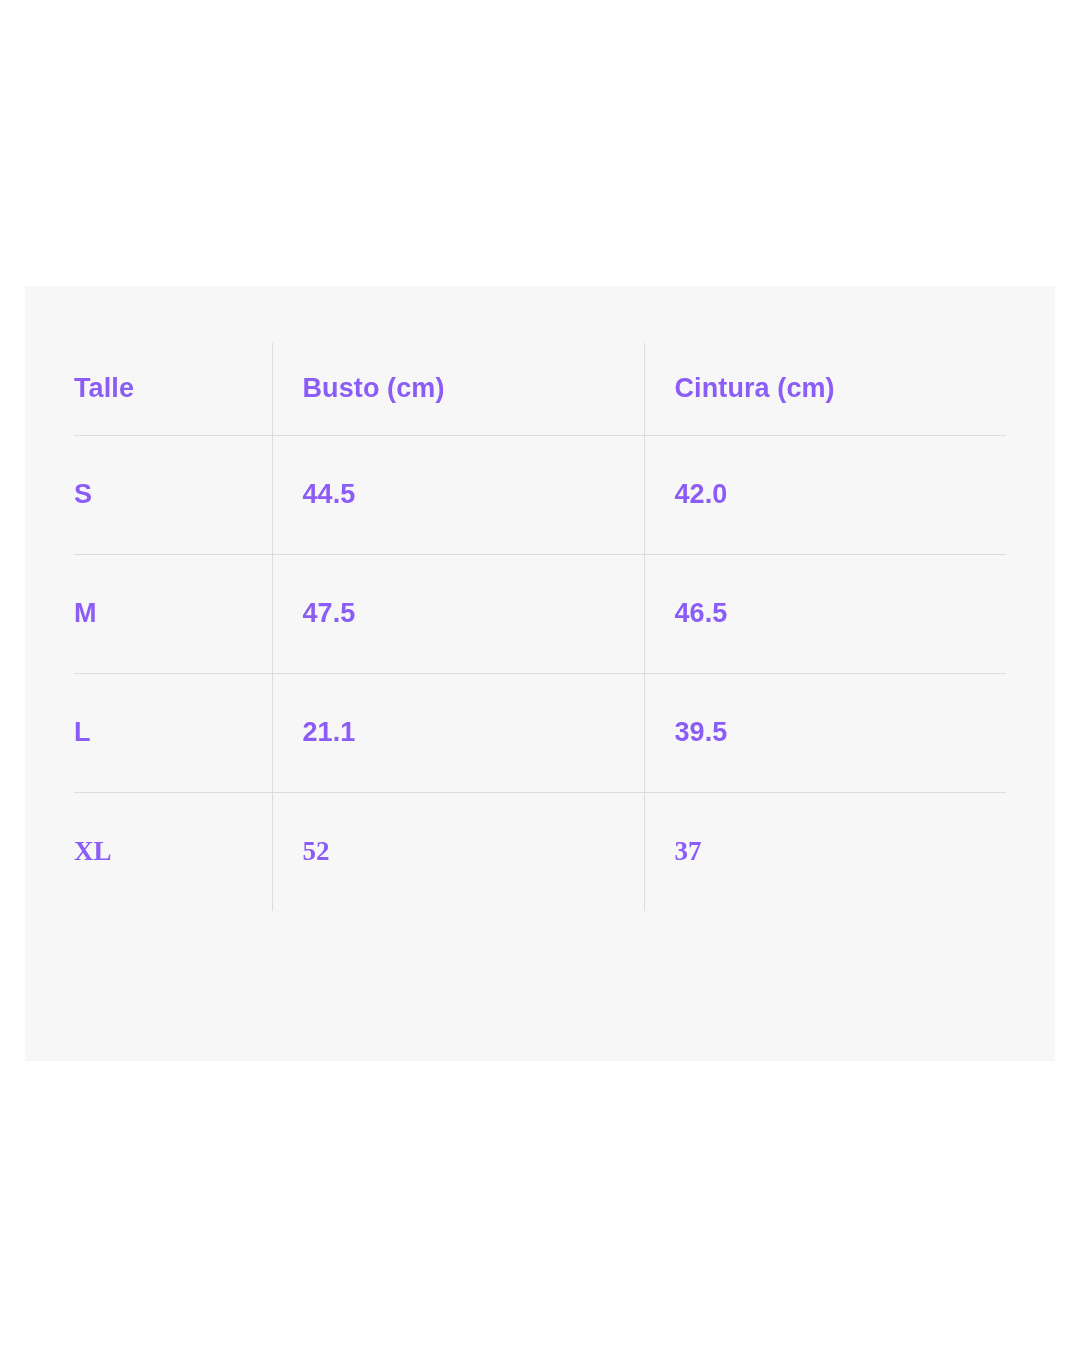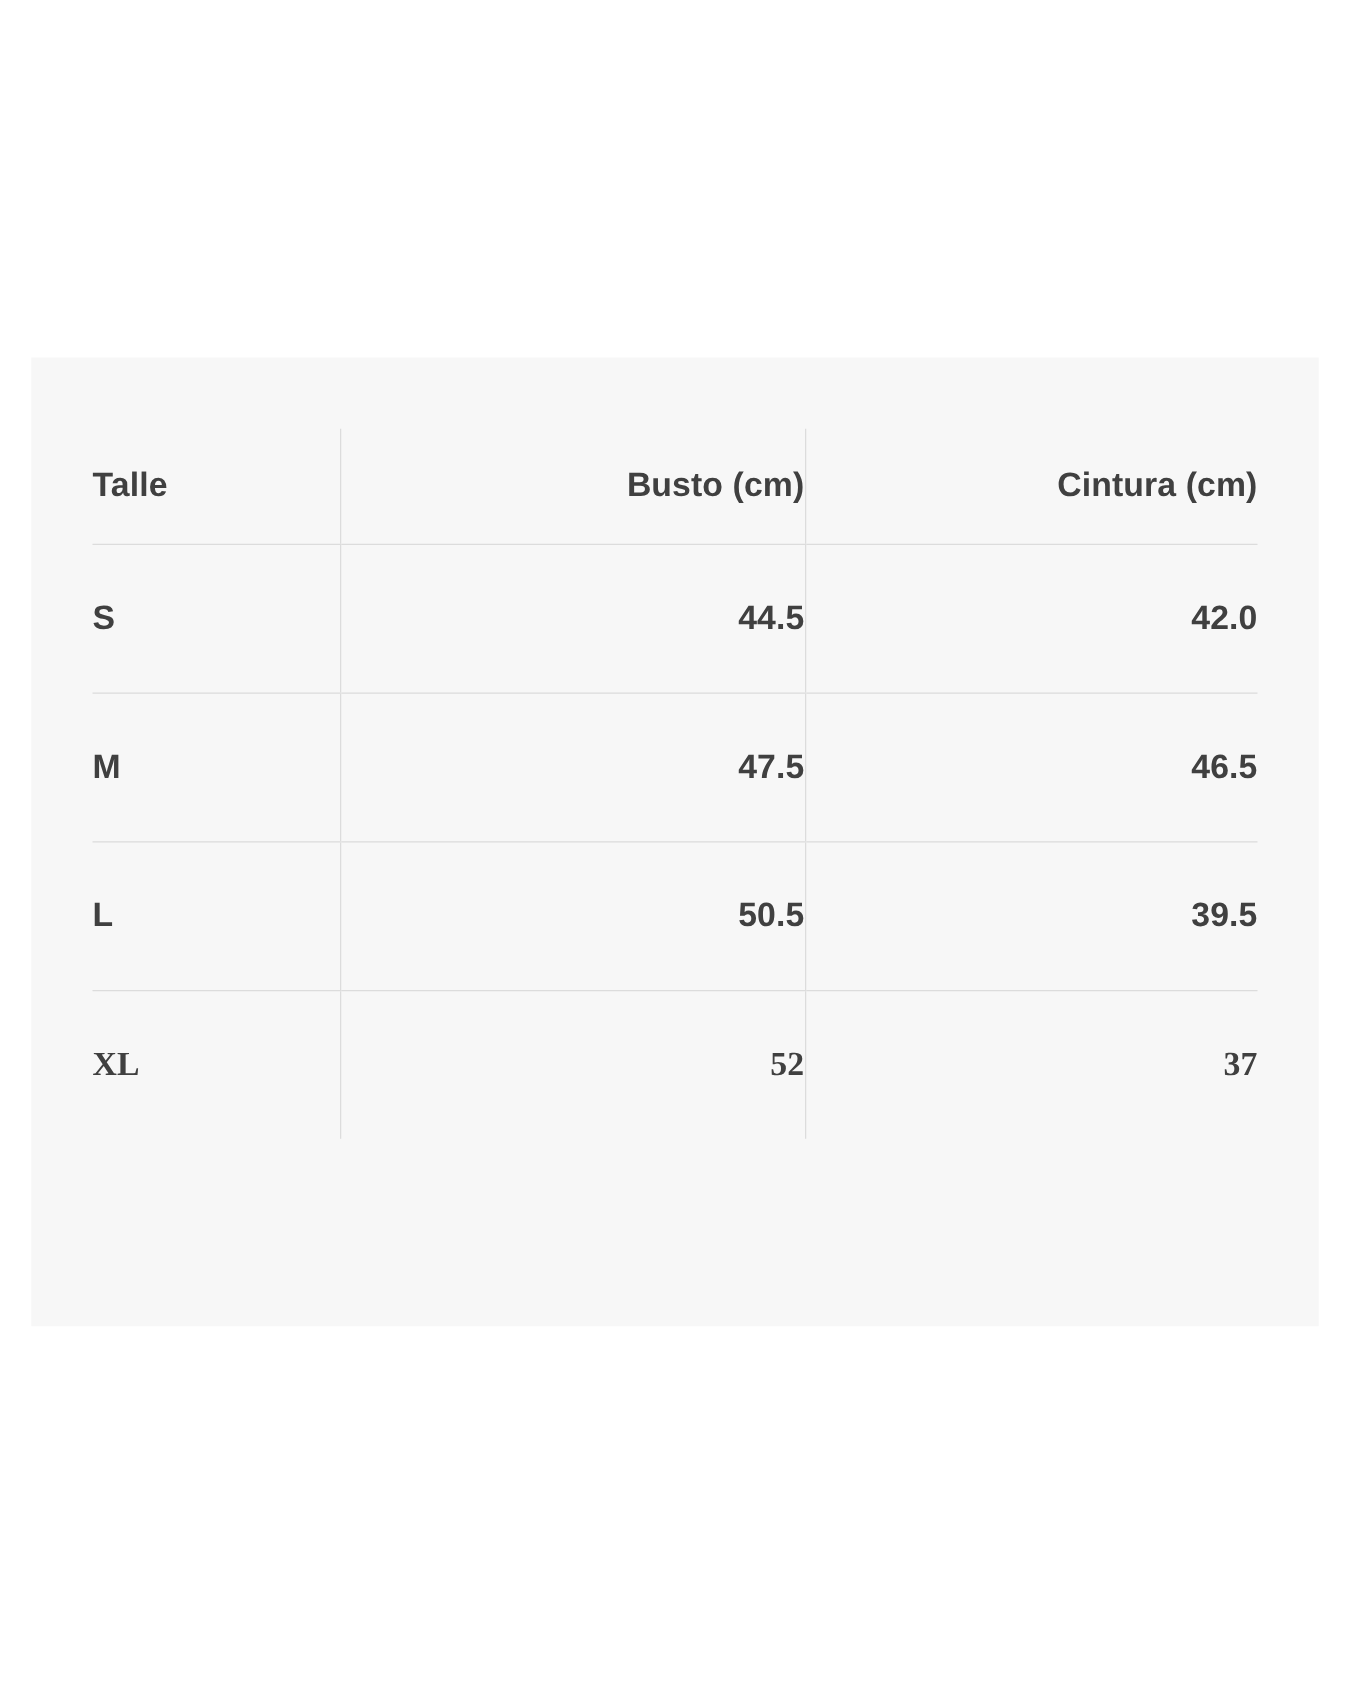--- a/index.html
+++ b/index.html
@@ -42,21 +42,21 @@
   }
 
   .size-table col.col-talle { width: 198px; }
   .size-table col.col-busto { width: 372px; }
   .size-table col.col-cintura { width: 362px; }
 
   .size-table th,
   .size-table td {
     text-align: left;
     vertical-align: middle;
-    color: #404040;
+    color: #8b5cf6;
     padding: 0;
     height: 119px;
     box-sizing: border-box;
   }
 
   .size-table thead th {
     height: 92px;
     font-size: 27px;
     font-weight: 700;
     letter-spacing: 0.1px;
@@ -72,21 +72,20 @@
 
   .size-table tbody tr:last-child td {
     border-bottom: none;
     font-family: Liberation Serif, serif;
   }
 
   
   .size-table th.sep,
   .size-table td.sep {
     border-left: 1px solid #dcdcdc;
-    text-align: right;
   }
 
   .cell-inner {
     display: block;
     padding-left: 30px;
   }
 
   .size-table th:first-child .cell-inner,
   .size-table td:first-child .cell-inner {
     padding-left: 0;
@@ -137,21 +136,21 @@
           </td>
           <td class="sep">
             <span class="cell-inner">46.5</span>
           </td>
         </tr>
         <tr>
           <td>
             <span class="cell-inner">L</span>
           </td>
           <td class="sep">
-            <span class="cell-inner">50.5</span>
+            <span class="cell-inner">21.1</span>
           </td>
           <td class="sep">
             <span class="cell-inner">39.5</span>
           </td>
         </tr>
         <tr>
           <td>
             <span class="cell-inner">XL</span>
           </td>
           <td class="sep">

